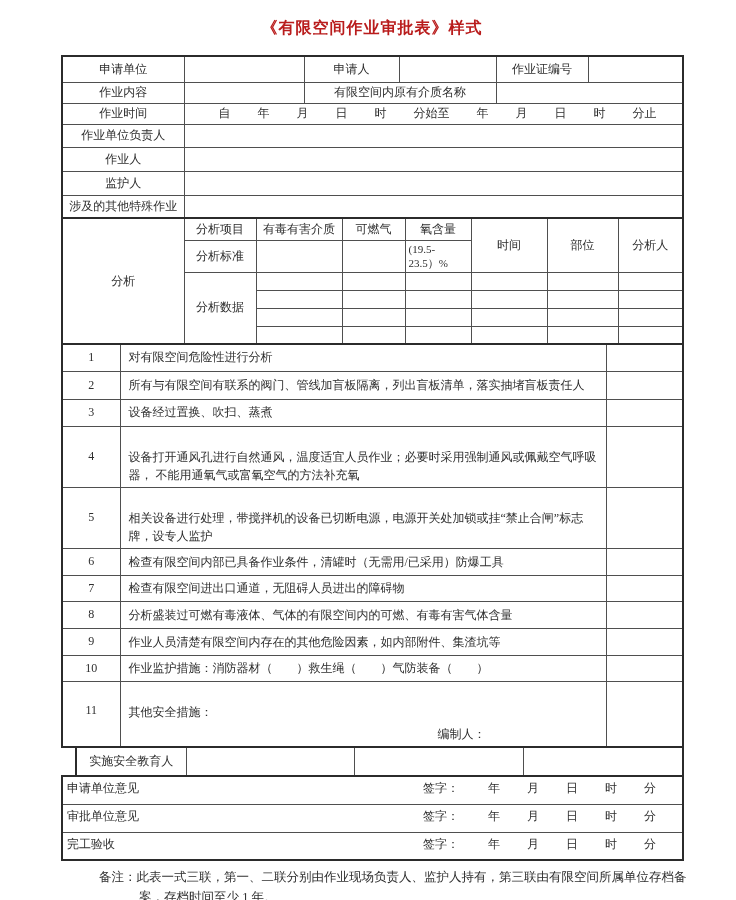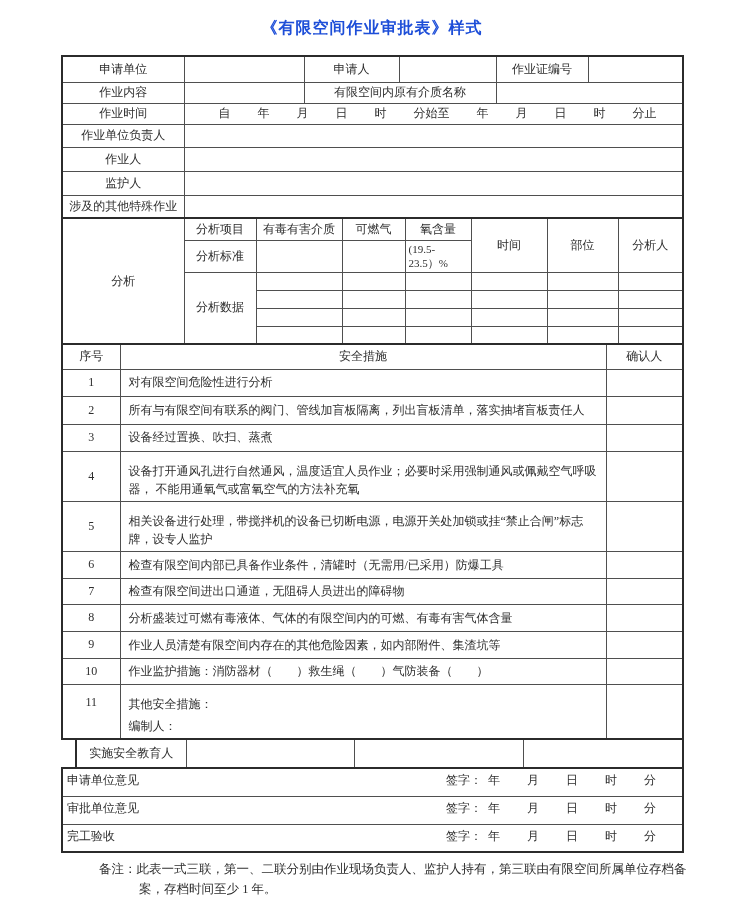--- a/index.html
+++ b/index.html
@@ -5,21 +5,21 @@
   html,body{margin:0;padding:0;}
   body{
     width:736px;height:900px;background:#ffffff;
     font-family:"Liberation Serif","DejaVu Serif",serif;
     color:#2e2e2e;
   }
   .page{position:relative;width:736px;height:900px;overflow:hidden;}
   .title{
     font-family:"Liberation Sans","DejaVu Sans",sans-serif;
     font-size:16px;font-weight:bold;text-align:center;
-    margin:18px 0 0 8px;letter-spacing:1px;color:#1d4ed8;
+    margin:18px 0 0 8px;letter-spacing:1px;color:#b91c1c;
   }
   .form{margin:16px 0 0 61px;width:621px;}
   table{border-collapse:collapse;table-layout:fixed;width:621px;}
   table.tb{margin-top:-2px;}
   table{border:2px solid #2b2b2b;}
   td{
     border:1px solid #4f4f4f;font-size:12px;padding:0 4px;
     overflow:hidden;vertical-align:middle;line-height:1.25;
   }
   .lbl{text-align:center;}
@@ -31,29 +31,29 @@
   .h45{height:45px}.h18{height:18px}
 
   
   .time-row{display:flex;align-items:center;gap:27px;padding-left:30px;white-space:nowrap;}
   
   .oxy{font-size:11px;line-height:14px;text-align:left;padding:1px 3px;}
   
   .measure{ text-align:left;padding:2px 8px;line-height:1.55;margin-top:19px;}
   .no-cell{text-align:center;}
   .row11-wrap{display:block;}
-  .preparer{padding-right:112px;margin-top:4px;}
-  .toptext{vertical-align:top;padding-top:10px;}
+  .preparer{text-align:right;padding-right:112px;margin-top:4px;}
+  .toptext{vertical-align:top;padding-top:21px;}
   
   table.edu{width:607px;margin-left:14px;margin-top:-2px;padding-left:32px;}
   
   .op-cell{vertical-align:top;padding:4px 16px 0 4px;}
   .op-flex{display:flex;align-items:flex-start;}
   .op-label{flex:none;width:356px;}
-  .op-sign{flex:none;margin-left:23px;}
+  .op-sign{flex:none;}
   .op-dates{display:flex;gap:27px;margin-left:auto;margin-right:10px;white-space:nowrap;}
   
   .note{
     margin:6px 0 0 99px;width:552px;font-size:12.5px;line-height:20px;
     padding-left:40px;text-indent:-40px;color:#2e2e2e;
   }
 </style>
 </head>
 <body>
 
@@ -187,25 +187,20 @@
     </tbody>
       </table>
 
     <table class="tb">
       <colgroup>
           <col style="width:58px">
           <col style="width:486px">
           <col style="width:77px">
         </colgroup>
       <tbody>
-          <tr class="h25">
-        <td class="lbl">序号</td>
-        <td class="lbl">安全措施</td>
-        <td class="lbl">确认人</td>
-      </tr>
       <tr class="h27">
         <td class="no-cell">1</td>
         <td class="measure">对有限空间危险性进行分析</td>
         <td class="blank"></td>
       </tr>
       <tr class="h28">
         <td class="no-cell">2</td>
         <td class="measure">所有与有限空间有联系的阀门、管线加盲板隔离，列出盲板清单，落实抽堵盲板责任人</td>
         <td class="blank"></td>
       </tr>

